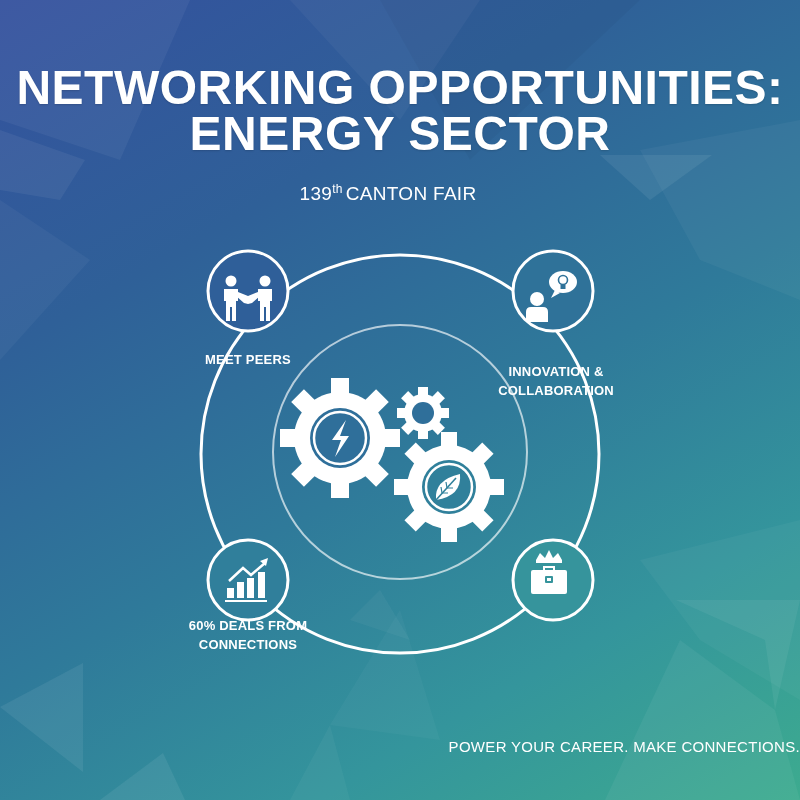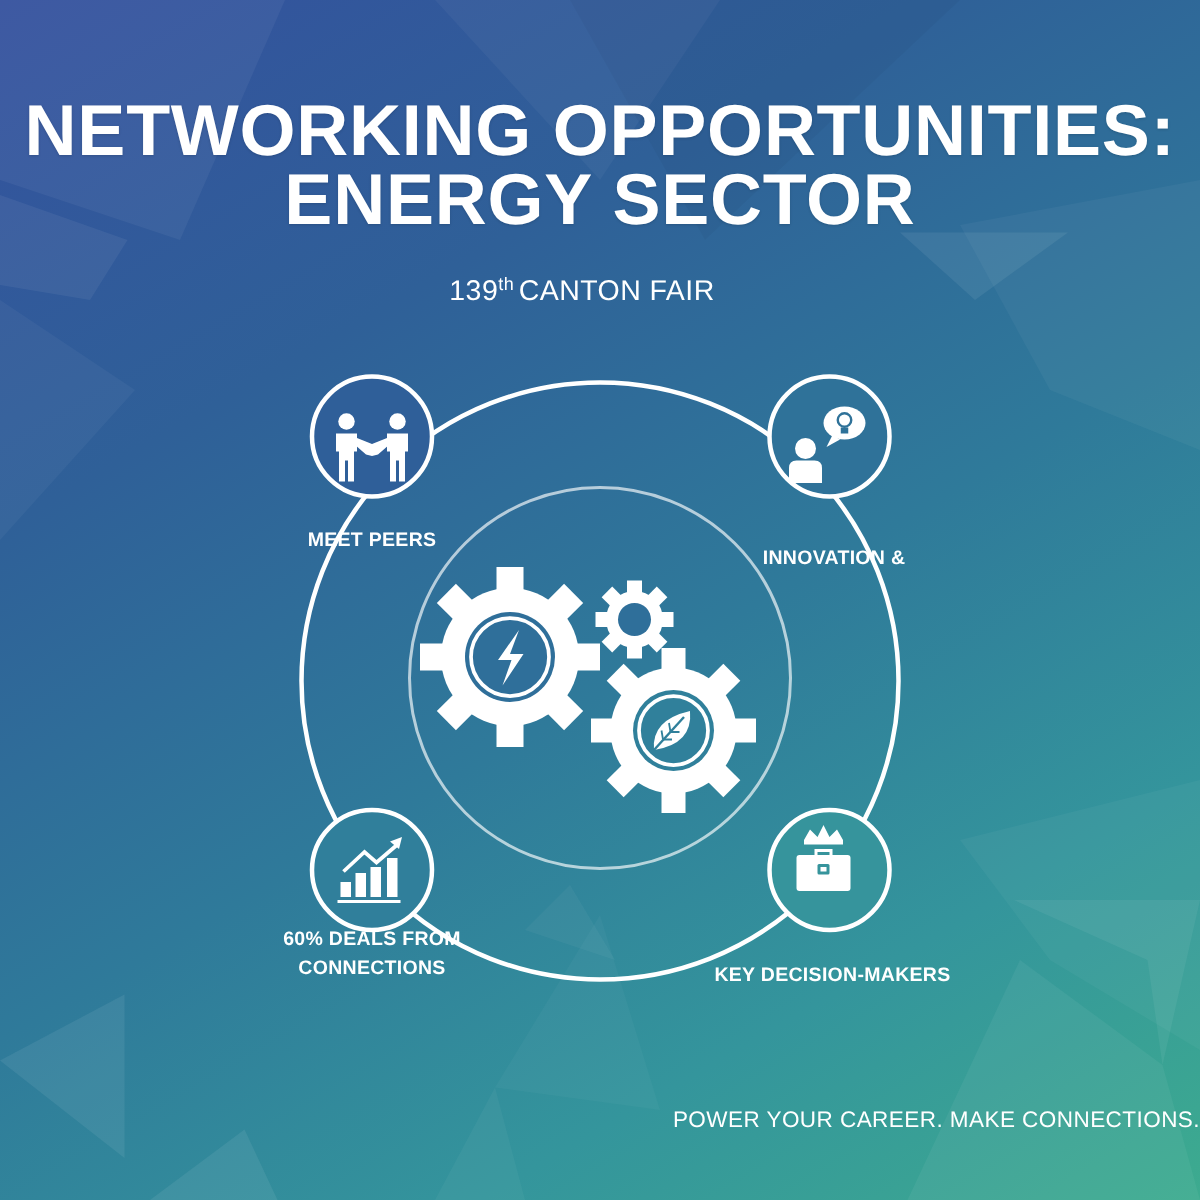--- a/index.html
+++ b/index.html
@@ -176,23 +176,21 @@
   <div class="hit" style="left:208px;top:251px;width:80px;height:80px;"></div>
   <div class="hit" style="left:513px;top:251px;width:80px;height:80px;"></div>
   <div class="hit" style="left:208px;top:540px;width:80px;height:80px;"></div>
   <div class="hit" style="left:513px;top:540px;width:80px;height:80px;"></div>
 
   <div class="label lbl-tl">
     <div>MEET PEERS</div>
   </div>
   <div class="label lbl-tr">
     <div>INNOVATION &amp;</div>
+    <div>COLLABORATION</div>
   </div>
   <div class="label lbl-bl">
     <div>60% DEALS FROM</div>
     <div>CONNECTIONS</div>
-  </div>
-  <div class="label lbl-br">
-    <div>KEY DECISION-MAKERS</div>
   </div>
 
   <div class="tagline">POWER YOUR CAREER. MAKE CONNECTIONS.</div>
 </div>
 
 </body></html>

